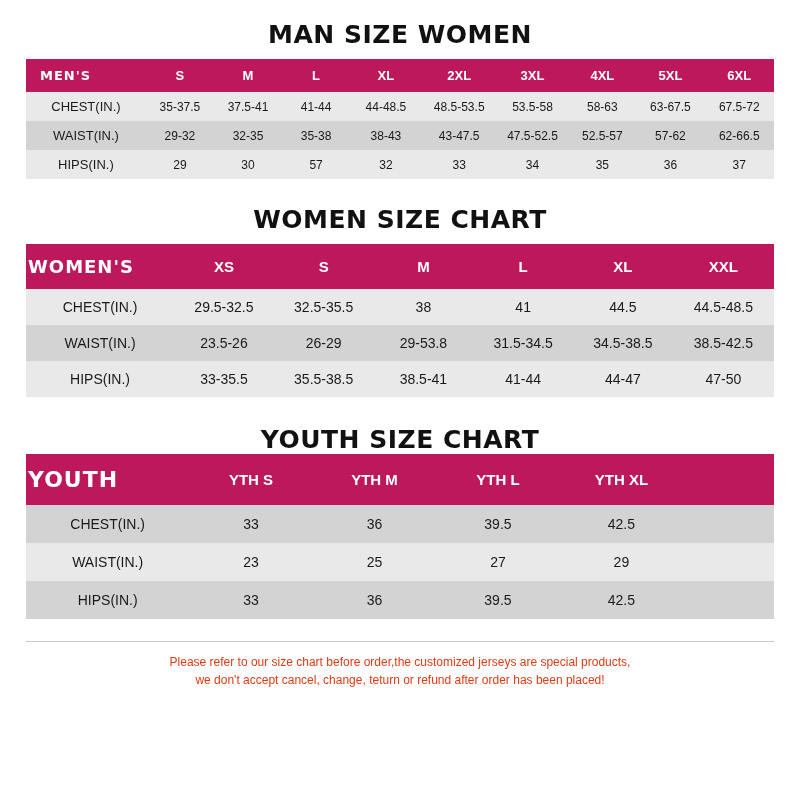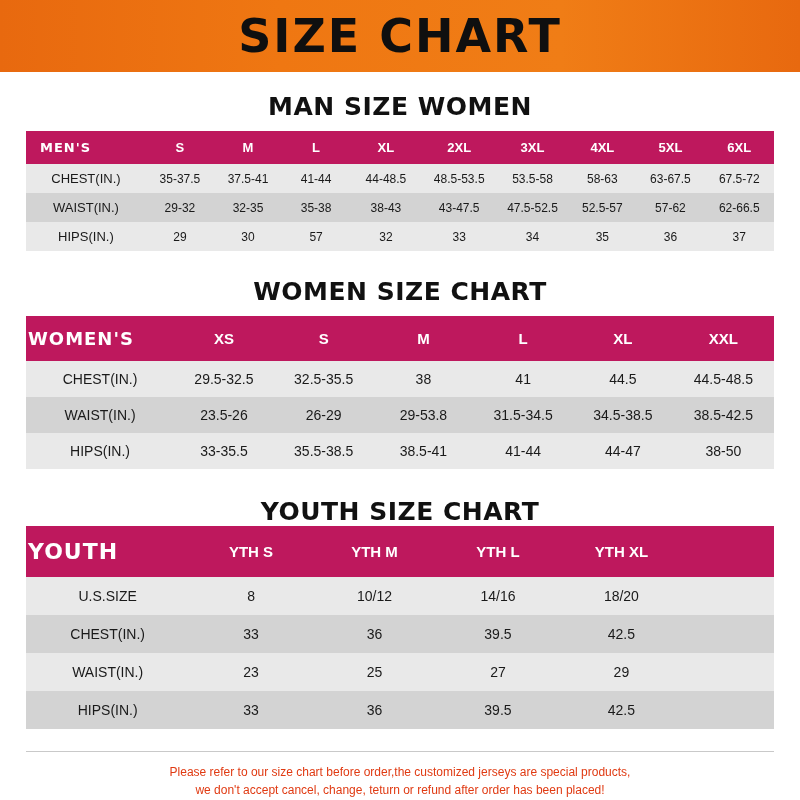--- a/index.html
+++ b/index.html
@@ -126,23 +126,20 @@
     font-size: 12px;
     font-family: "Liberation Sans", sans-serif;
     line-height: 1.35;
   }
 </style>
 </head>
 <body>
 
 <div class="page">
 
-  <div class="header-bar">
-    <div class="header-title">SIZE CHART</div>
-  </div>
 
   <div class="content">
 
     <div class="section-title t-man">MAN SIZE WOMEN</div>
     <table class="size-table" id="men-table">
       <thead>
         <tr>
           <th class="row-label" style="width:15%">MEN'S</th>
           <th style="width:9.2%">S</th>
           <th style="width:9.2%">M</th>
@@ -227,46 +224,38 @@
           <td>34.5-38.5</td>
           <td>38.5-42.5</td>
         </tr>
         <tr class="light">
           <td class="row-label">HIPS(IN.)</td>
           <td>33-35.5</td>
           <td>35.5-38.5</td>
           <td>38.5-41</td>
           <td>41-44</td>
           <td>44-47</td>
-          <td>38-50</td>
+          <td>47-50</td>
         </tr>
       </tbody>
     </table>
 
     <div class="section-title t-youth">YOUTH SIZE CHART</div>
     <table class="size-table" id="youth-table">
       <thead>
         <tr>
           <th class="row-label" style="width:22%">YOUTH</th>
           <th style="width:16.5%">YTH S</th>
           <th style="width:16.5%">YTH M</th>
           <th style="width:16.5%">YTH L</th>
           <th style="width:16.5%">YTH XL</th>
           <th style="width:12%"></th>
         </tr>
       </thead>
       <tbody>
-        <tr class="light">
-          <td class="row-label">U.S.SIZE</td>
-          <td>8</td>
-          <td>10/12</td>
-          <td>14/16</td>
-          <td>18/20</td>
-          <td></td>
-        </tr>
         <tr class="dark">
           <td class="row-label">CHEST(IN.)</td>
           <td>33</td>
           <td>36</td>
           <td>39.5</td>
           <td>42.5</td>
           <td></td>
         </tr>
         <tr class="light">
           <td class="row-label">WAIST(IN.)</td>

